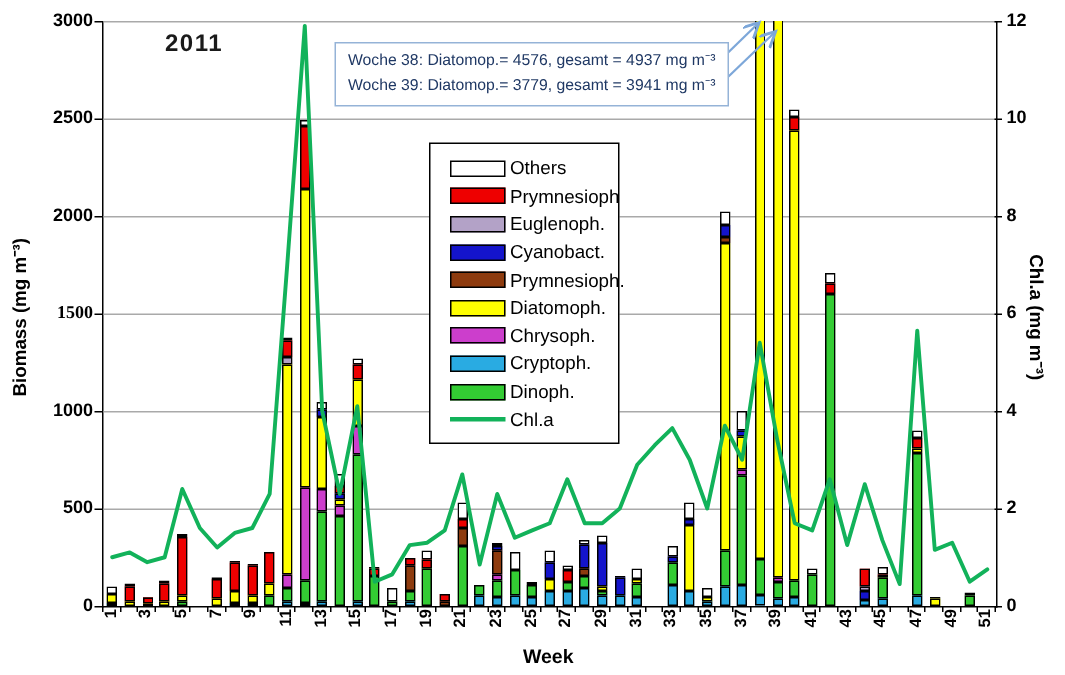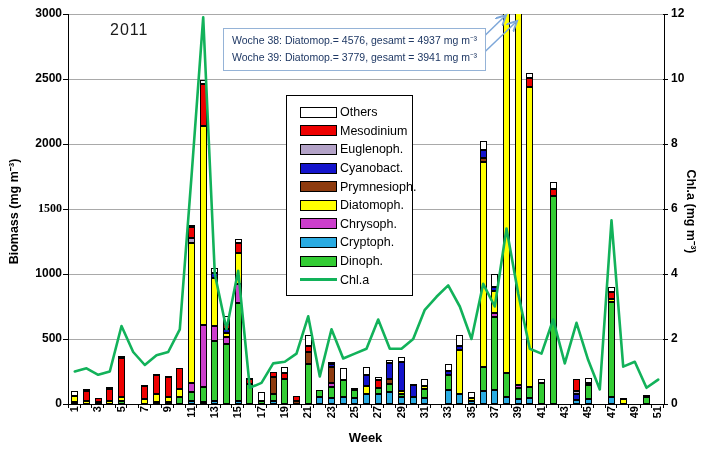--- a/index.html
+++ b/index.html
@@ -8,21 +8,21 @@
         border-left:1px solid #000;border-right:1px solid #000;border-bottom:1px solid #000;}
   .gridline{position:absolute;left:0;width:100%;height:1px;background:#a9a9a9;}
   .bar{position:absolute;bottom:0;width:7px;display:flex;flex-direction:column-reverse;overflow:hidden;box-sizing:border-box;}
   .seg{width:100%;box-sizing:border-box;border:1px solid #000;flex:0 0 auto;}
   #chl-svg{position:absolute;left:0;top:0;overflow:visible;}
   .ytick-label{position:absolute;width:40px;text-align:right;font-size:12px;font-weight:600;color:#000;}
   .ytick-label-r{position:absolute;width:30px;text-align:left;font-size:12px;font-weight:600;color:#000;}
   .tickmark{position:absolute;background:#000;}
   .xtick-label{position:absolute;width:24px;height:12px;font-size:11px;font-weight:600;color:#000;
                text-align:right;line-height:12px;transform:rotate(-90deg);}
-  #chart-title{position:absolute;left:110px;top:21px;font-size:16px;font-weight:normal;color:#1a1a1a;letter-spacing:1px;}
+  #chart-title{position:absolute;left:110px;top:21px;font-size:16px;font-weight:bold;color:#1a1a1a;letter-spacing:1px;}
   #y-left-title{position:absolute;left:-77px;top:203px;width:180px;height:17px;text-align:center;
                 font-size:12.5px;font-weight:bold;transform:rotate(-90deg);}
   #y-right-title{position:absolute;left:601px;top:203px;width:180px;height:17px;text-align:center;
                  font-size:12.5px;font-weight:bold;transform:rotate(90deg);}
   #x-title{position:absolute;left:68px;top:430px;width:595px;text-align:center;font-size:13px;font-weight:bold;}
   #legend{position:absolute;left:286px;top:95px;width:127px;background:#fff;border:1.5px solid #000;
           padding:7px 0 6px 13px;box-sizing:border-box;z-index:6;}
   .legend-row{display:flex;align-items:center;height:18.6px;}
   .legend-swatch{width:37px;height:11px;box-sizing:border-box;border:1px solid #000;flex:0 0 auto;}
   .legend-line{width:37px;height:3px;flex:0 0 auto;}
@@ -438,21 +438,21 @@
   <div id="y-right-title">Chl.a (mg m⁻³)</div>
   <div id="x-title">Week</div>
 
   <div id="legend">
       <div class="legend-row">
         <div class="legend-swatch" style="background: rgb(255, 255, 255);"></div>
         <span class="legend-label">Others</span>
       </div>
       <div class="legend-row">
         <div class="legend-swatch" style="background: rgb(238, 0, 0);"></div>
-        <span class="legend-label">Mesodinium</span>
+        <span class="legend-label">Prymnesioph</span>
       </div>
       <div class="legend-row">
         <div class="legend-swatch" style="background: rgb(179, 162, 199);"></div>
         <span class="legend-label">Euglenoph.</span>
       </div>
       <div class="legend-row">
         <div class="legend-swatch" style="background: rgb(20, 20, 204);"></div>
         <span class="legend-label">Cyanobact.</span>
       </div>
       <div class="legend-row">

